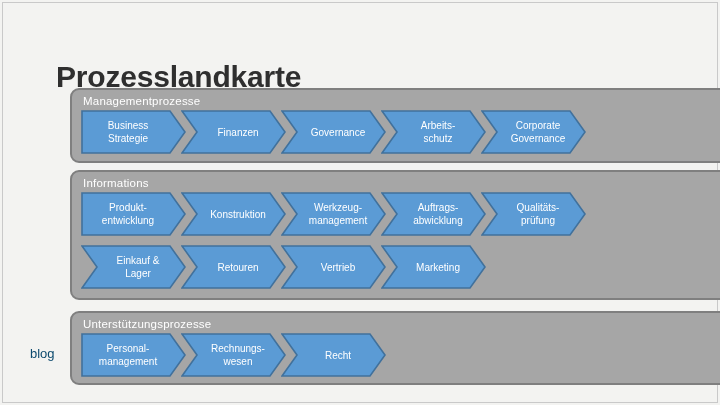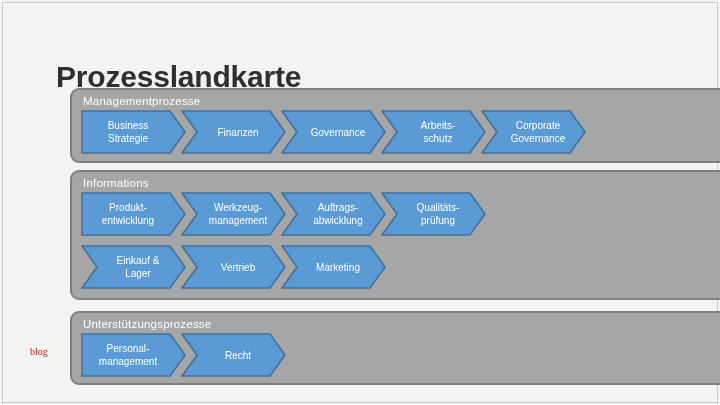--- a/index.html
+++ b/index.html
@@ -9,21 +9,21 @@
     font-family:"Liberation Sans",sans-serif;
   }
   .frame{position:absolute;inset:2px;border:1px solid #c9c9c9;pointer-events:none}
   .title{
     position:absolute;left:56px;top:40px;
     font-size:30px;font-weight:700;color:var(--title-text,#2f2f2f);
     letter-spacing:-0.2px;
   }
   .watermark{
     position:absolute;left:30px;top:346px;
-    font-size:10px;color:#b91c1c;z-index:0;font-family:Liberation Serif, serif;
+    font-size:13px;color:#0c4a6e;z-index:0;
   }
   .panel{
     position:absolute;left:70px;width:660px;box-sizing:border-box;
     background:var(--panel-fill,#a6a6a6);
     border:2px solid var(--panel-border,#7f7f7f);
     border-radius:9px;
     padding:3px 0 0 9px;z-index:1;
   }
   .panel-management{top:88px;height:75px}
   .panel-kern{top:170px;height:130px}
@@ -106,20 +106,26 @@
       <svg viewBox="0 0 106 44" preserveAspectRatio="none">
           <polygon class="poly" points="1,1 89,1 104,22 89,43 1,43"></polygon>
         </svg>
       <span class="arrow-label">Produkt-
 entwicklung</span>
     </div>
     <div class="arrow chevron">
       <svg viewBox="0 0 106 44" preserveAspectRatio="none">
           <polygon class="poly" points="1,1 89,1 104,22 89,43 1,43 16,22"></polygon>
         </svg>
+      <span class="arrow-label">Konstruktion</span>
+    </div>
+    <div class="arrow chevron">
+      <svg viewBox="0 0 106 44" preserveAspectRatio="none">
+          <polygon class="poly" points="1,1 89,1 104,22 89,43 1,43 16,22"></polygon>
+        </svg>
       <span class="arrow-label">Werkzeug-
 management</span>
     </div>
     <div class="arrow chevron">
       <svg viewBox="0 0 106 44" preserveAspectRatio="none">
           <polygon class="poly" points="1,1 89,1 104,22 89,43 1,43 16,22"></polygon>
         </svg>
       <span class="arrow-label">Auftrags-
 abwicklung</span>
     </div>
@@ -136,20 +142,26 @@
       <svg viewBox="0 0 106 44" preserveAspectRatio="none">
           <polygon class="poly" points="1,1 89,1 104,22 89,43 1,43 16,22"></polygon>
         </svg>
       <span class="arrow-label">Einkauf &amp;
 Lager</span>
     </div>
     <div class="arrow chevron">
       <svg viewBox="0 0 106 44" preserveAspectRatio="none">
           <polygon class="poly" points="1,1 89,1 104,22 89,43 1,43 16,22"></polygon>
         </svg>
+      <span class="arrow-label">Retouren</span>
+    </div>
+    <div class="arrow chevron">
+      <svg viewBox="0 0 106 44" preserveAspectRatio="none">
+          <polygon class="poly" points="1,1 89,1 104,22 89,43 1,43 16,22"></polygon>
+        </svg>
       <span class="arrow-label">Vertrieb</span>
     </div>
     <div class="arrow chevron">
       <svg viewBox="0 0 106 44" preserveAspectRatio="none">
           <polygon class="poly" points="1,1 89,1 104,22 89,43 1,43 16,22"></polygon>
         </svg>
       <span class="arrow-label">Marketing</span>
     </div>
   </div>
 </section>
@@ -161,16 +173,23 @@
       <svg viewBox="0 0 106 44" preserveAspectRatio="none">
           <polygon class="poly" points="1,1 89,1 104,22 89,43 1,43"></polygon>
         </svg>
       <span class="arrow-label">Personal-
 management</span>
     </div>
     <div class="arrow chevron">
       <svg viewBox="0 0 106 44" preserveAspectRatio="none">
           <polygon class="poly" points="1,1 89,1 104,22 89,43 1,43 16,22"></polygon>
         </svg>
+      <span class="arrow-label">Rechnungs-
+wesen</span>
+    </div>
+    <div class="arrow chevron">
+      <svg viewBox="0 0 106 44" preserveAspectRatio="none">
+          <polygon class="poly" points="1,1 89,1 104,22 89,43 1,43 16,22"></polygon>
+        </svg>
       <span class="arrow-label">Recht</span>
     </div>
   </div>
 </section>
 
 </body></html>

